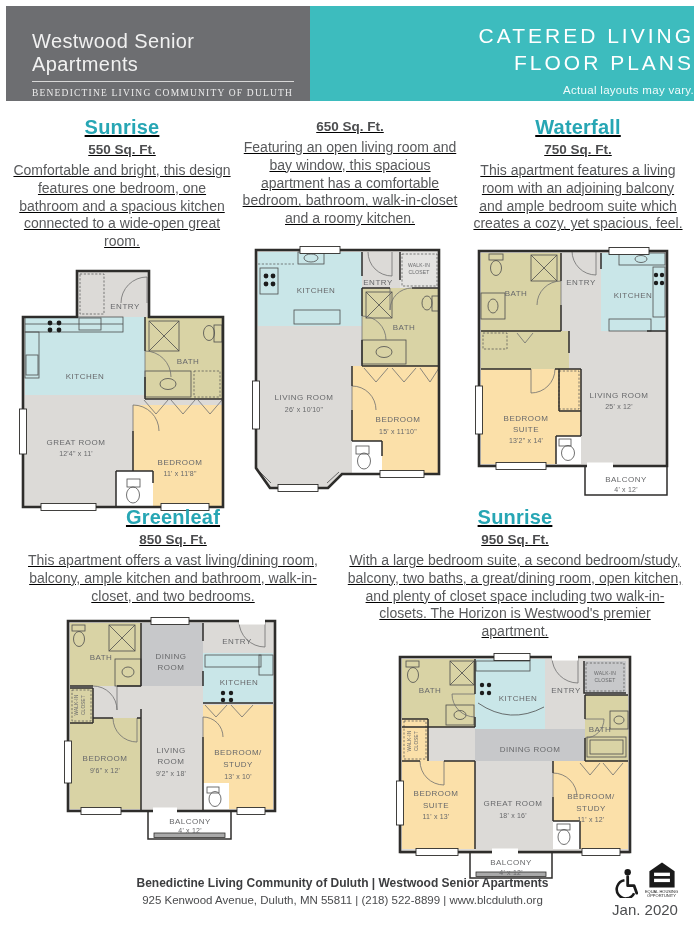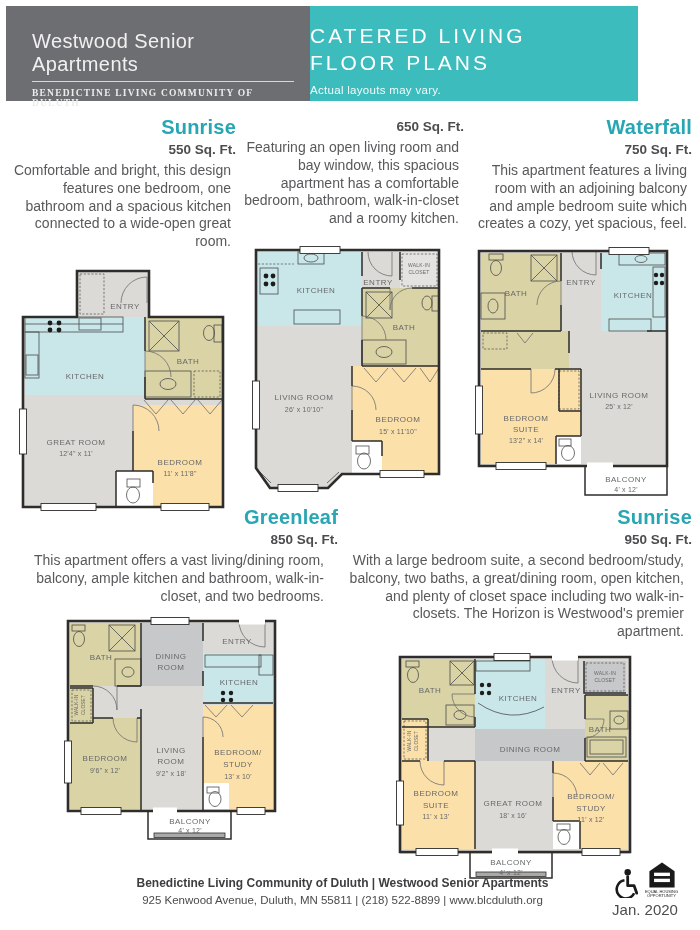--- a/index.html
+++ b/index.html
@@ -7,35 +7,35 @@
     --text-dark:#58595b; --text-mid:#68696b; --wall:#2e2d2b;
     --room-kitchen:#c9e6e8; --room-olive:#d9d3a5; --room-bedroom:#fbe0a9;
     --room-living:#dcdad7; --room-dining:#c7c8ca; --room-closet:#e4e3e1;
   }
   *{box-sizing:border-box; margin:0; padding:0;}
   html,body{background:#fff;}
   body{width:700px; height:930px; position:relative; font-family:"Liberation Sans",sans-serif; overflow:hidden;}
   .page{position:absolute; inset:0; background:#fff;}
 
   
-  .header{position:absolute; top:6px; left:6px; width:632px; height:95px; display:flex;}
+  .header{position:absolute; top:6px; left:6px; width:688px; height:95px; display:flex;}
   .header-left{width:304px; background:var(--header-gray); padding:24px 16px 0 26px;}
   .brand-title{color:#f1f1f1; font-size:20px; font-weight:400; letter-spacing:.4px; padding-bottom:5px; border-bottom:1px solid #d8d8d8;}
-  .brand-subtitle{margin-top:6px; color:#ececec; font-family:"Liberation Serif",serif; font-weight:700; font-size:9.5px; letter-spacing:1.2px; text-transform:uppercase;}
-  .header-right{flex:1; background:var(--teal); color:#fff; text-align:left; padding-top:16px;}
+  .brand-subtitle{margin-top:6px; color:#ececec; font-family:"Liberation Serif",serif; font-weight:400; font-size:9.5px; letter-spacing:1.2px; text-transform:uppercase;}
+  .header-right{flex:1; background:var(--teal); color:#fff; text-align:right; padding-top:16px;}
   .program-title{font-size:21px; letter-spacing:3px; line-height:1.3; font-weight:400;}
   .disclaimer{margin-top:7px; font-size:11.5px; color:#f0fbfb; letter-spacing:.3px;}
 
   
   .row1{position:absolute; top:116px; left:8px; width:684px; display:flex;}
   .row1 .plan-col{width:228px;}
   .row2{position:absolute; top:506px; left:8px; width:684px; display:flex;}
   .row2 .col-greenleaf{width:330px;}
   .row2 .col-horizon{flex:1;}
-  .plan-col{text-align:right;}
+  .plan-col{text-align:center;text-decoration:underline;}
   .plan-name{color:var(--heading-teal); font-size:20px; font-weight:700; letter-spacing:.2px;}
   .plan-sqft{color:#4c4d4f; font-size:13.5px; font-weight:700; margin-top:3px;}
   .plan-desc{color:var(--text-dark); font-size:14px; line-height:1.27; margin:5px auto 0; max-width:218px;}
   .col-greenleaf .plan-desc{max-width:302px;}
   .col-horizon .plan-desc{max-width:338px;}
   .plan-fig{margin-top:8px; display:flex; justify-content:center;}
 
   
   .fp .wall{fill:none; stroke:var(--wall); stroke-width:2.6;}
   .fp .iw{fill:none; stroke:var(--wall); stroke-width:1.5;}

